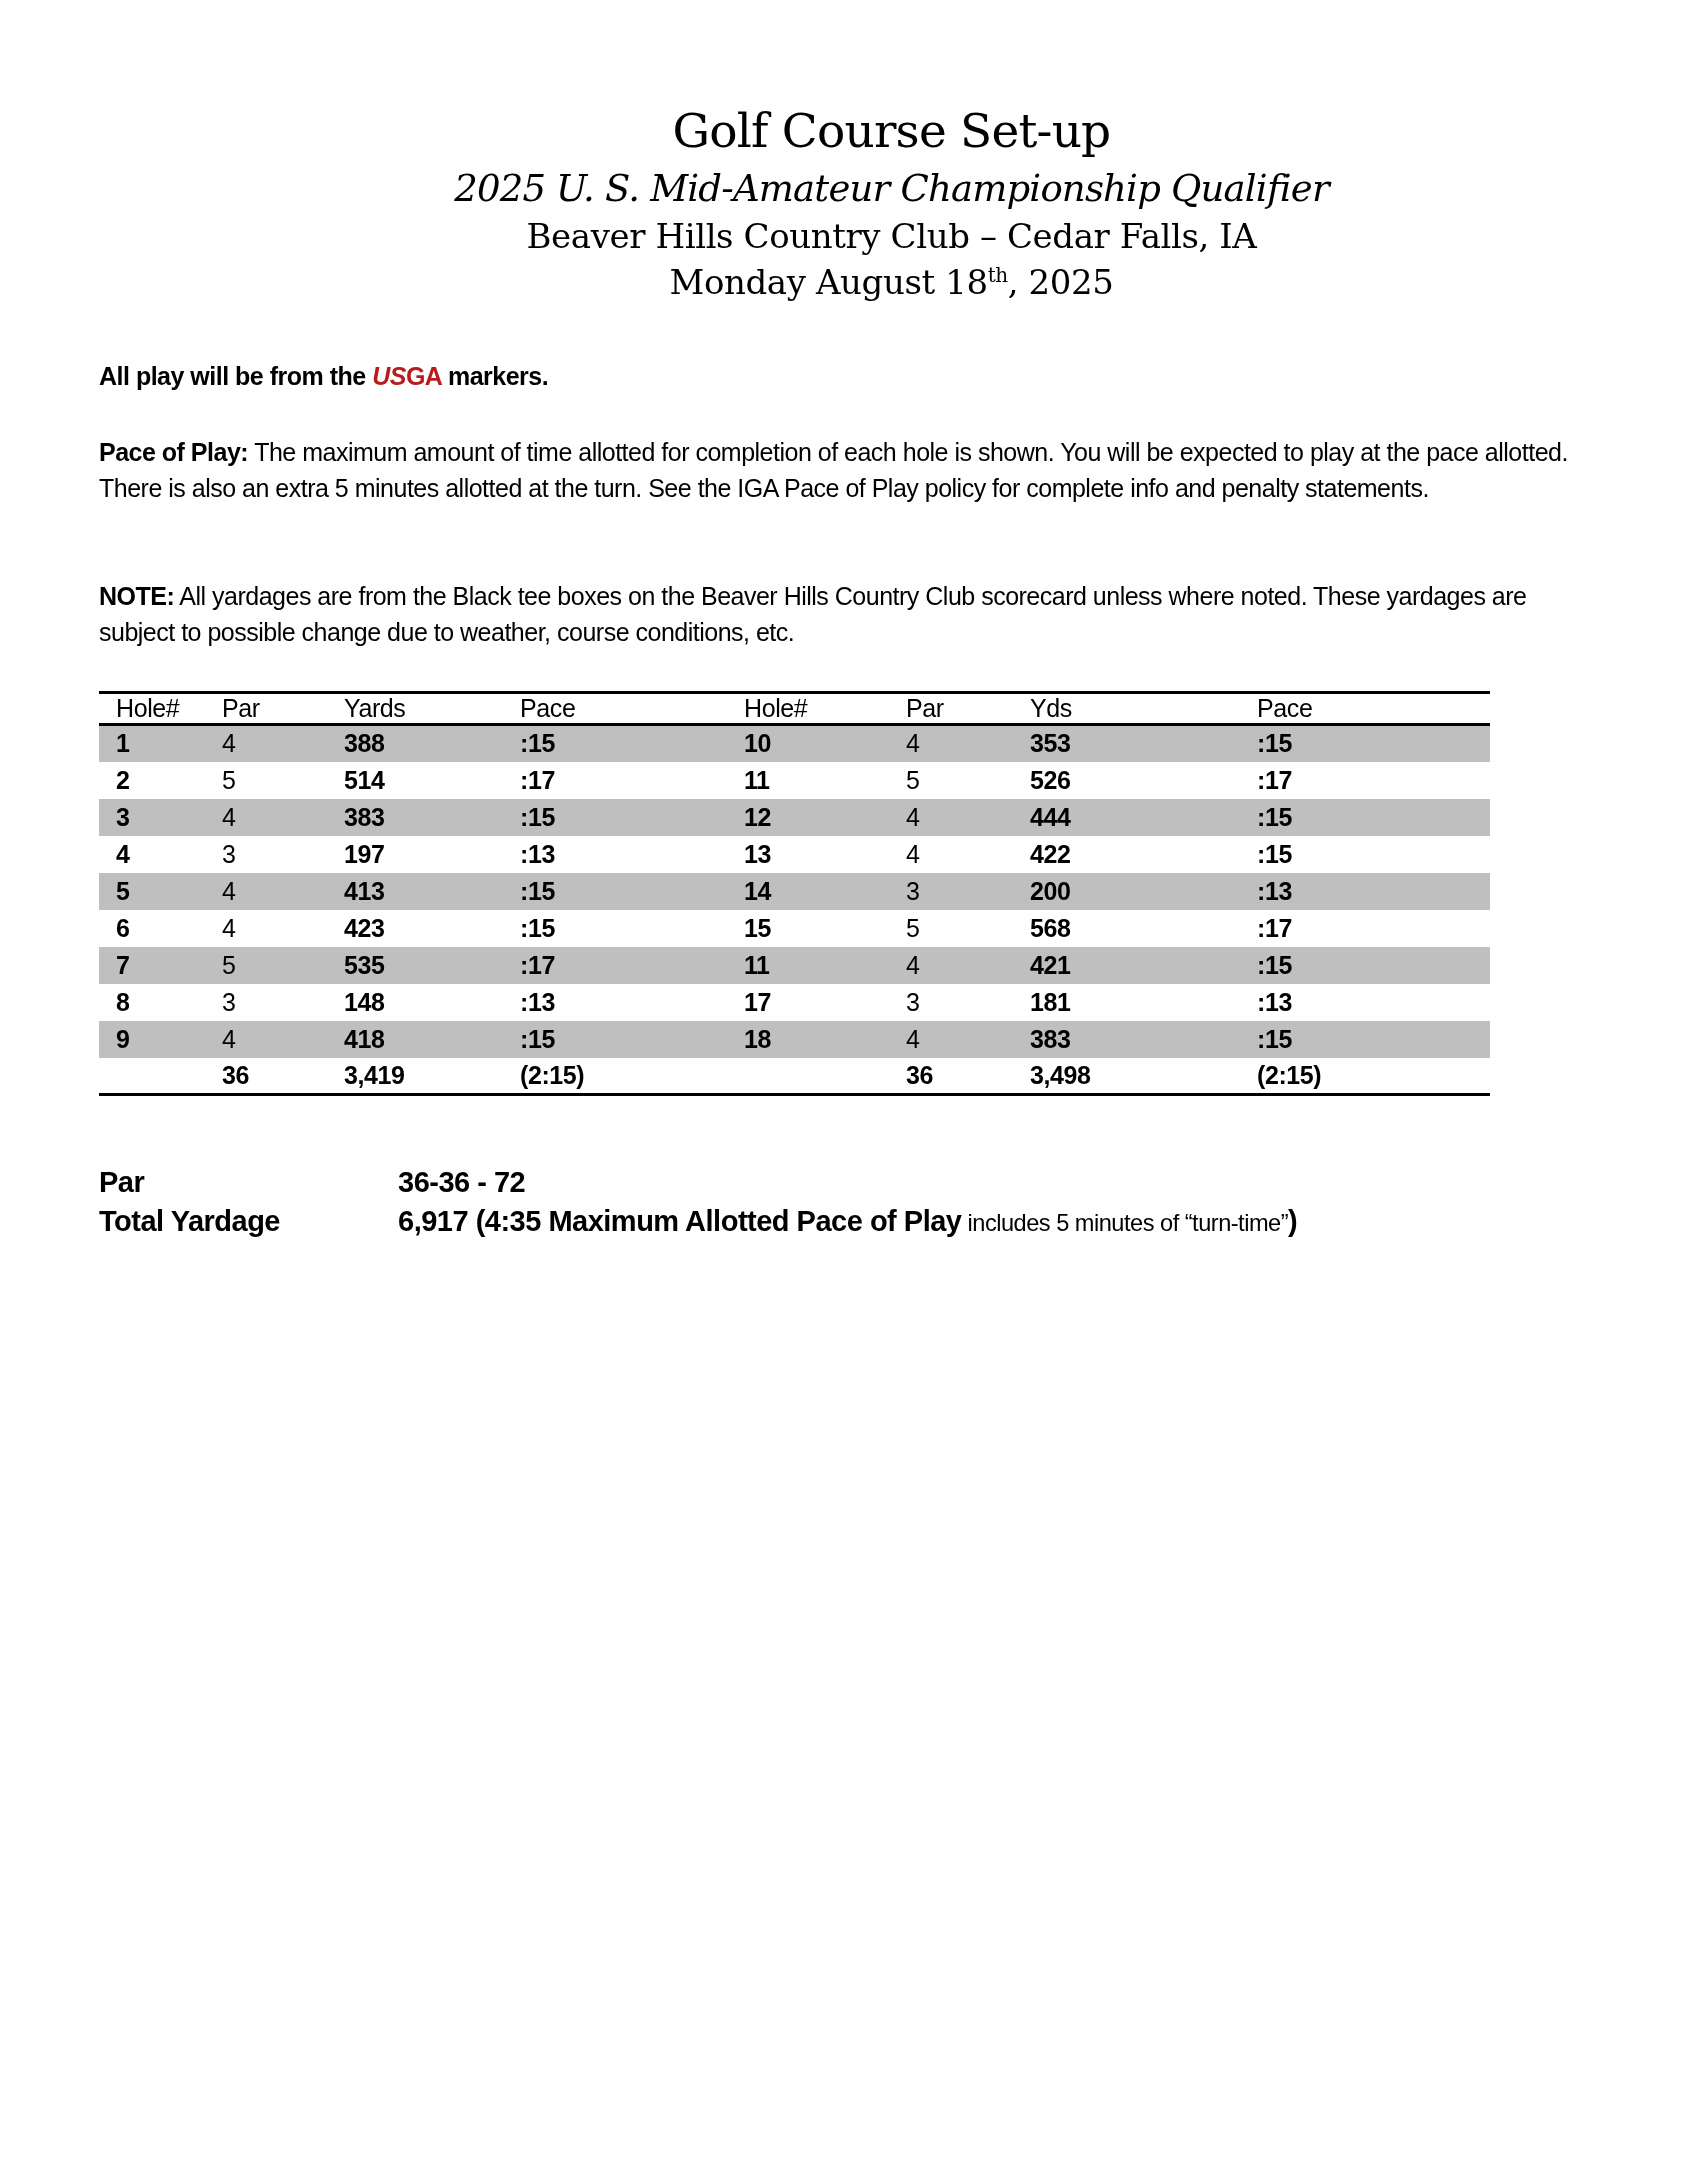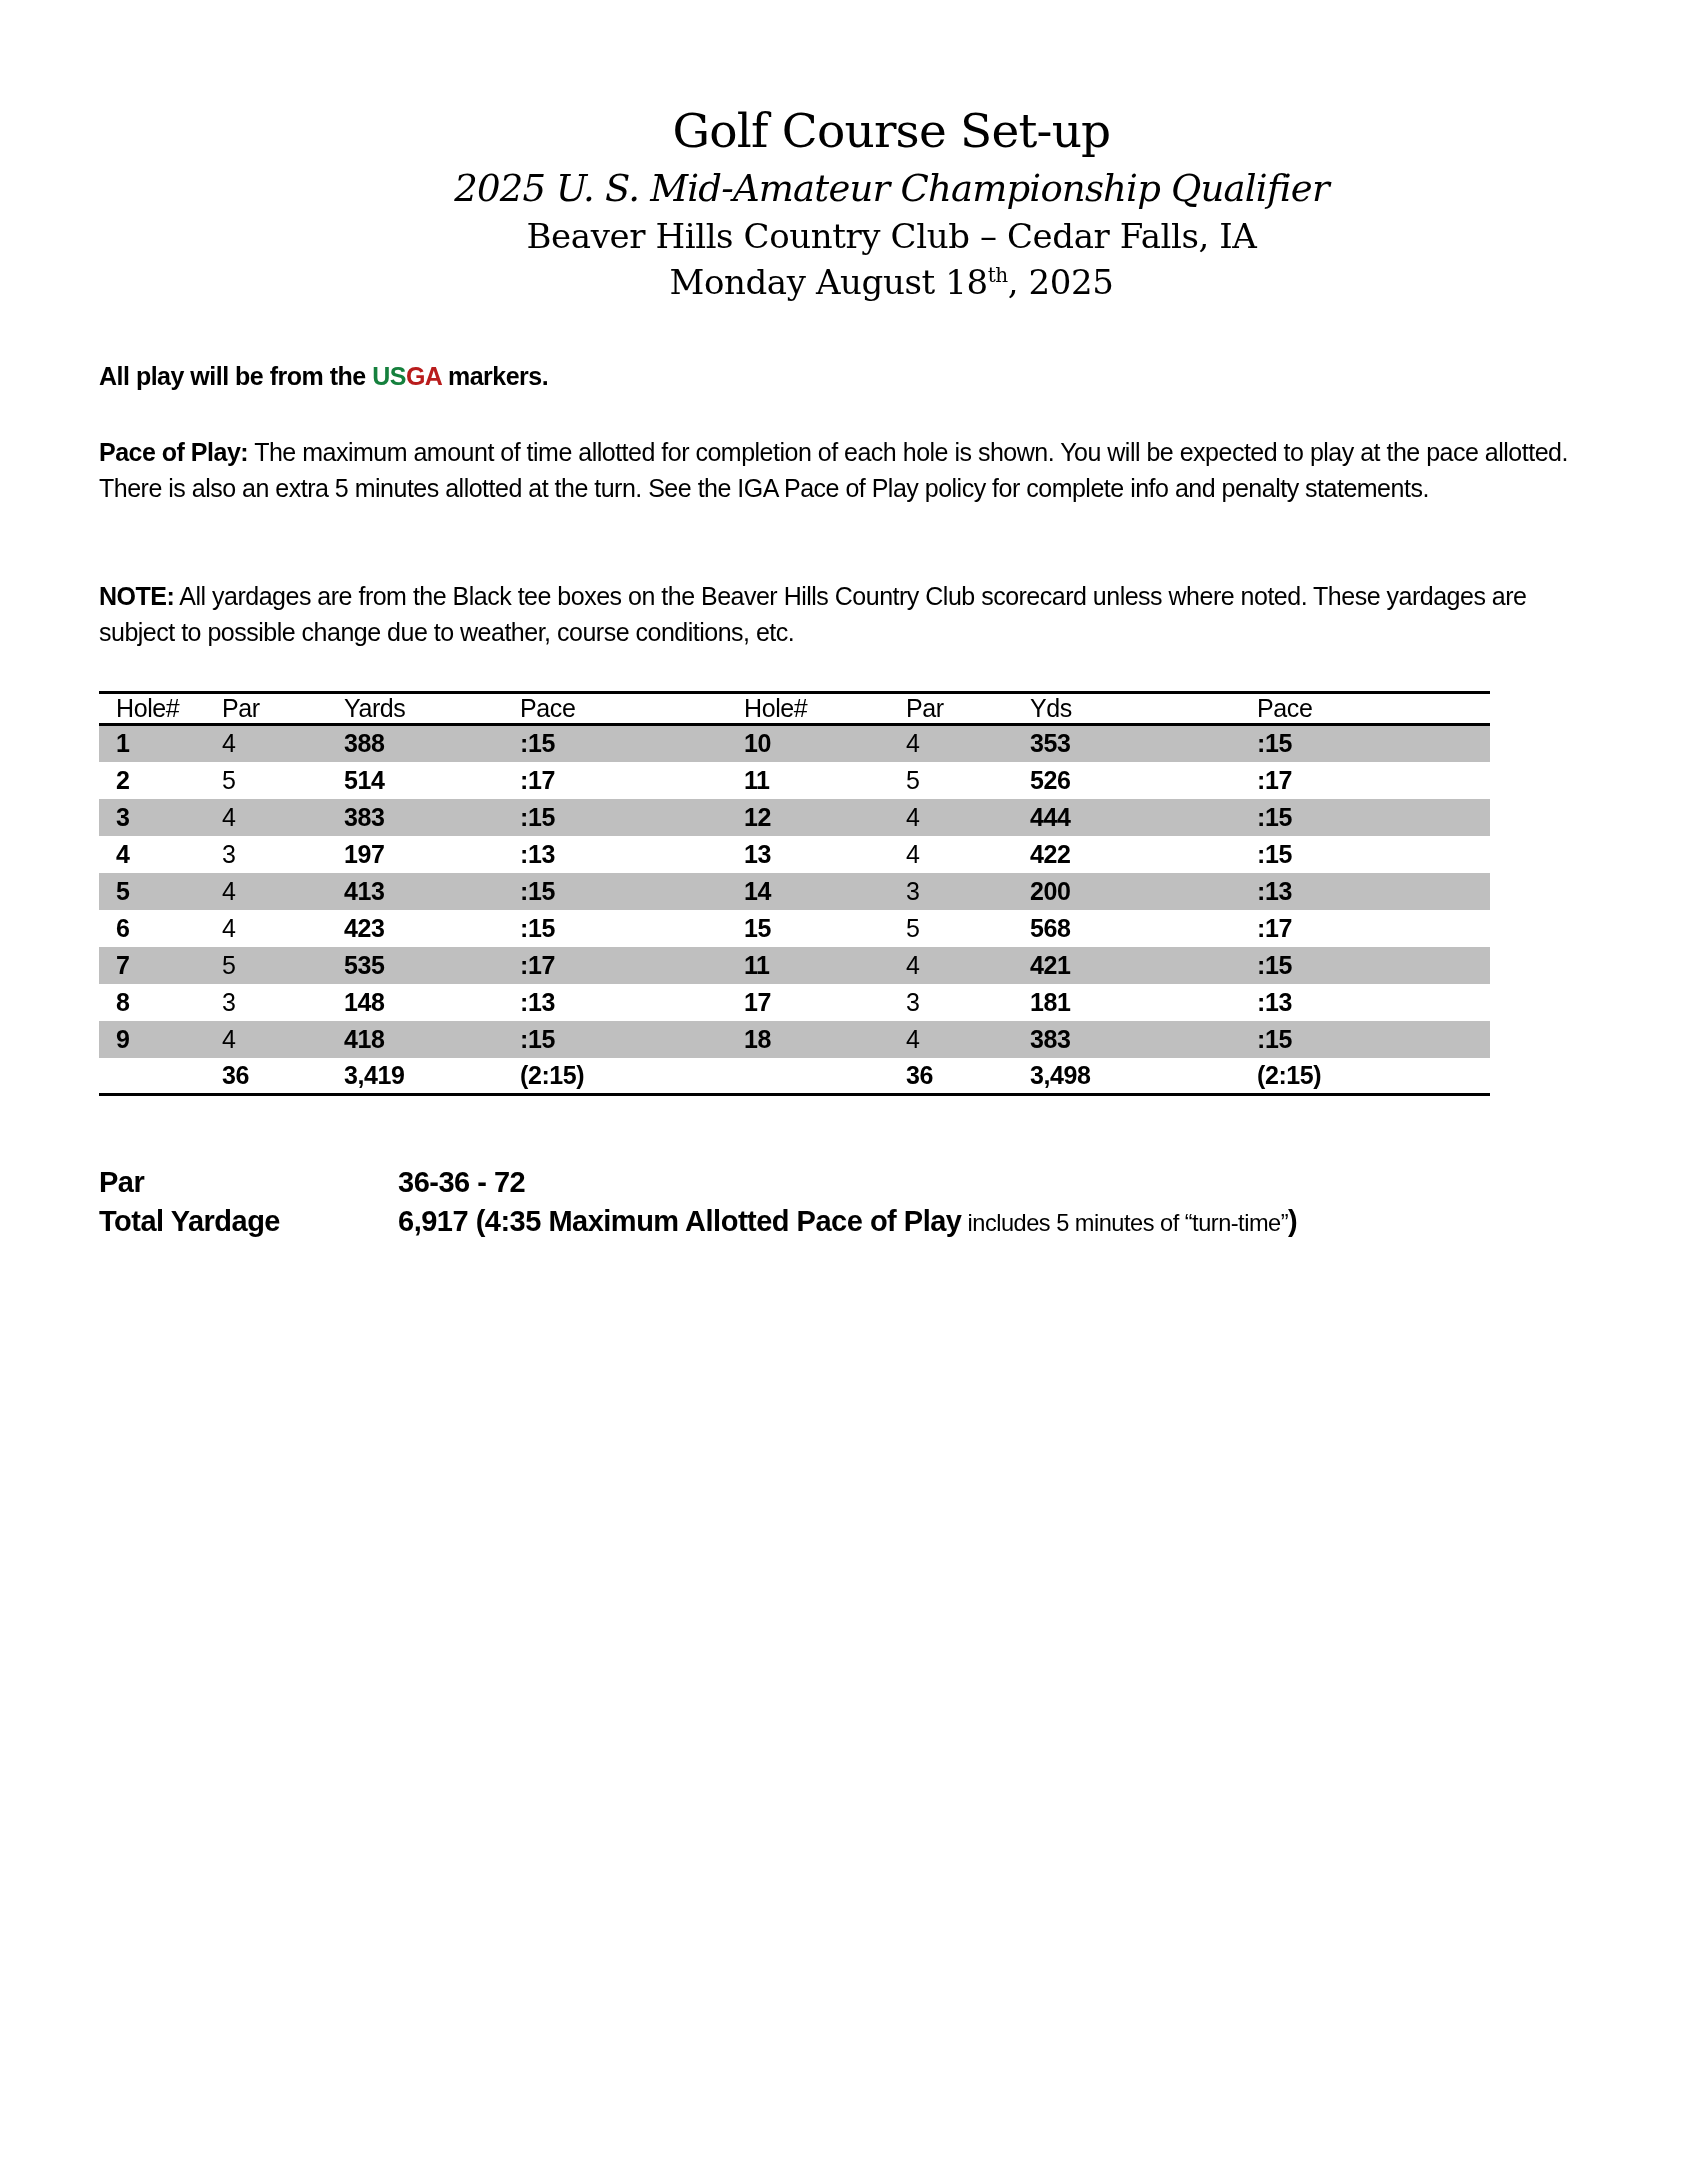--- a/index.html
+++ b/index.html
@@ -9,21 +9,21 @@
 
   .hdr { position: absolute; left: 0; width: 1687px; text-align: center; white-space: nowrap; margin-left: 48px; }
   #title { top: 103px; font-size: 47px; letter-spacing: -0.8px; }
   #subtitle { top: 167px; font-size: 37px; font-style: italic; letter-spacing: -0.8px; }
   #club { top: 216px; font-size: 34px; letter-spacing: -0.4px; }
   #date { top: 262px; font-size: 34px; letter-spacing: -0.4px; }
   #date sup { font-size: 20px; vertical-align: 11.8px; line-height: 0; }
 
   .para { position: absolute; left: 99px; width: 1485px; font-size: 25px; line-height: 36px; letter-spacing: -0.5px; }
   #usga-line { top: 358px; font-weight: bold; }
-  .usga-us { color: #15803d; }
+  .usga-us { color: #b91c1c; font-style: italic; }
   .usga-ga { color: #b91c1c; }
   #pace-para { top: 434px; }
   #note-para { top: 578px; }
   .para b { font-weight: bold; }
 
   #table-wrap { position: absolute; left: 99px; top: 691px; width: 1391px; }
   table { border-collapse: collapse; width: 1391px; table-layout: fixed; font-size: 25px; letter-spacing: -0.4px; }
   thead tr { height: 29px; }
   thead th { font-weight: normal; text-align: left; padding: 0 0 0 0; border-top: 3.4px solid #000; border-bottom: 3.4px solid #000; }
   tbody tr { height: 37px; }

